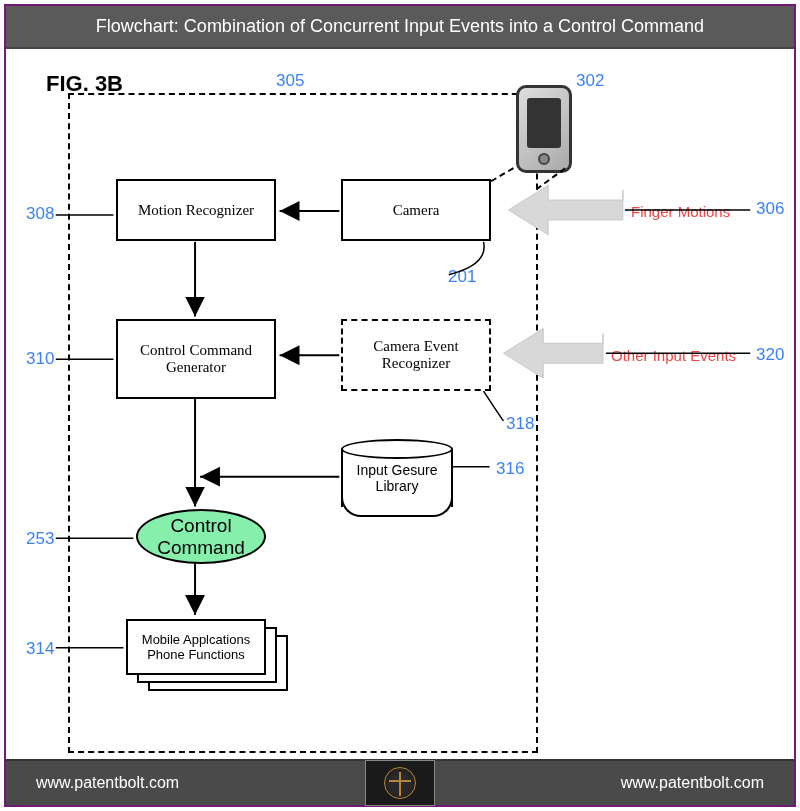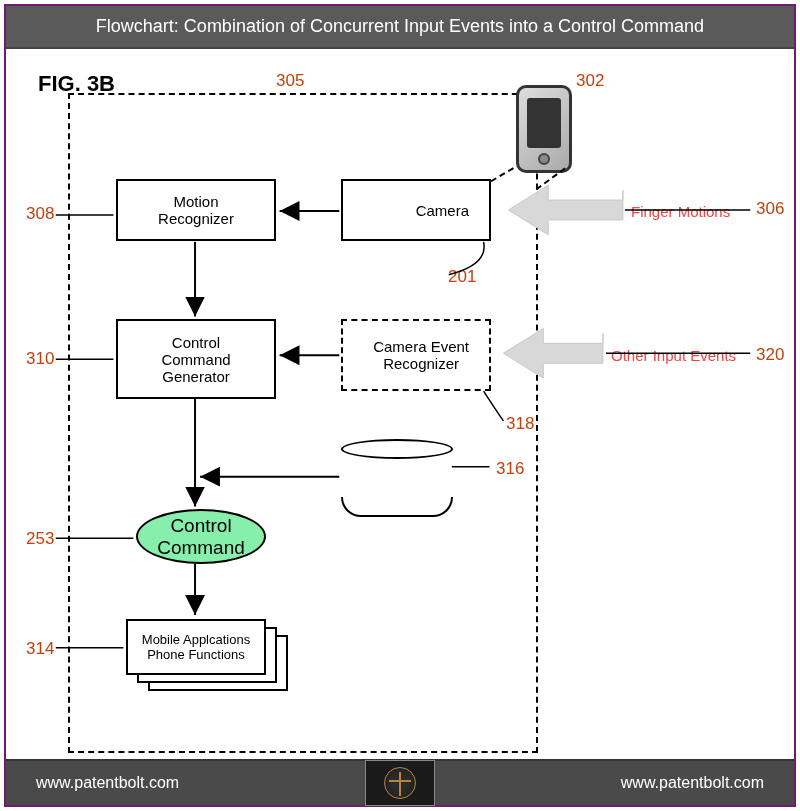--- a/index.html
+++ b/index.html
@@ -70,41 +70,43 @@
     position: absolute;
     top: 12px; left: 4px; right: 4px;
     height: 2px;
     background: #b8863a;
   }
   .fig-label {
     position: absolute;
     font-weight: bold;
     font-size: 22px;
     font-family: Arial, sans-serif;
+    margin-left: 8px;
   }
   .ref-num {
     position: absolute;
     font-size: 17px;
     font-family: Arial, sans-serif;
-    color: #c2410c;
+    color: #3b82f6;
   }
   .dashed-box {
     position: absolute;
     border: 2px dashed #000;
   }
   .block {
     position: absolute;
     border: 2px solid #000;
     background: #fff;
     display: flex;
     align-items: center;
-    justify-content: flex-end;
+    justify-content: center;
     text-align: center;
     font-size: 15px;
-    padding: 20px;
+    padding: 0;
+    font-family: Liberation Serif, serif;
   }
   .dashed-block {
     border-style: dashed;
   }
   .ellipse {
     position: absolute;
     border: 2px solid #000;
     background: #86efac;
     border-radius: 50%;
     display: flex;
@@ -232,20 +234,24 @@
       <span>Control Command
 Generator</span>
     </div>
 
     <div class="block dashed-block" style="top:270px; left:335px; width:150px; height:72px; white-space: pre-line;">
       <span>Camera Event
 Recognizer</span>
     </div>
 
     <div class="cylinder" style="top:390px; left:335px; width:112px; height:78px;">
+      <div class="cyl-body">
+        <span style="white-space:pre-line;">Input Gesure
+Library</span>
+      </div>
       <div class="cyl-bot"></div>
       <div class="cyl-top"></div>
     </div>
 
     <div class="ellipse" style="top:460px; left:130px; width:130px; height:55px; white-space: pre-line;">
       <span>Control
 Command</span>
     </div>
 
     <div class="stacked-docs" style="top:570px; left:120px; width:164px; height:78px;">

